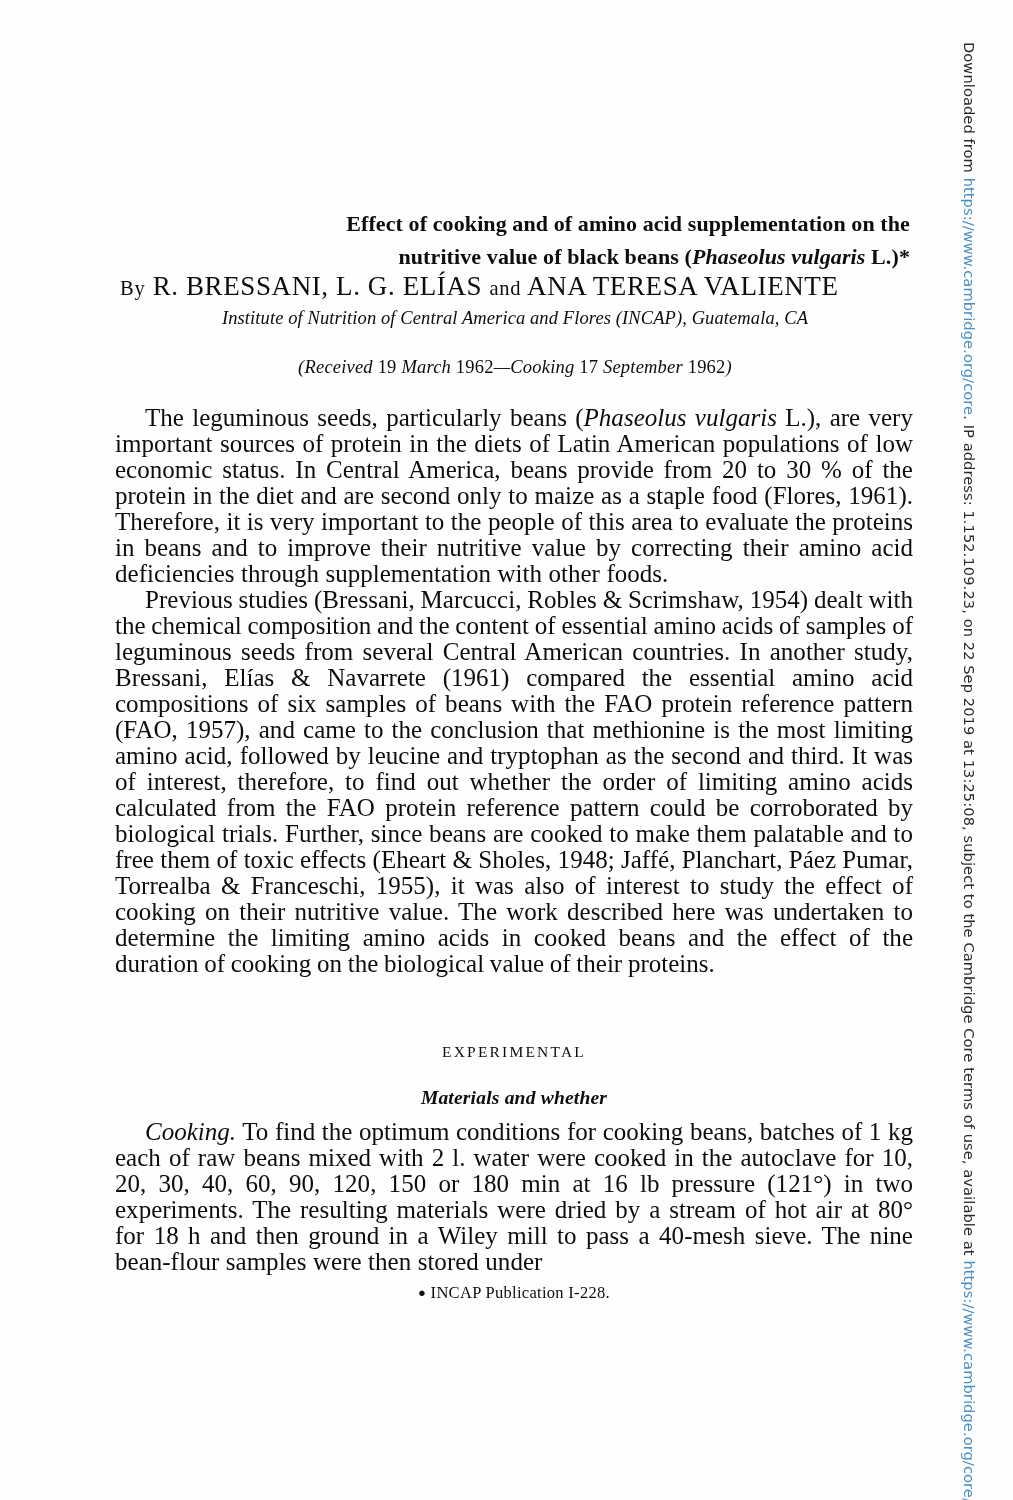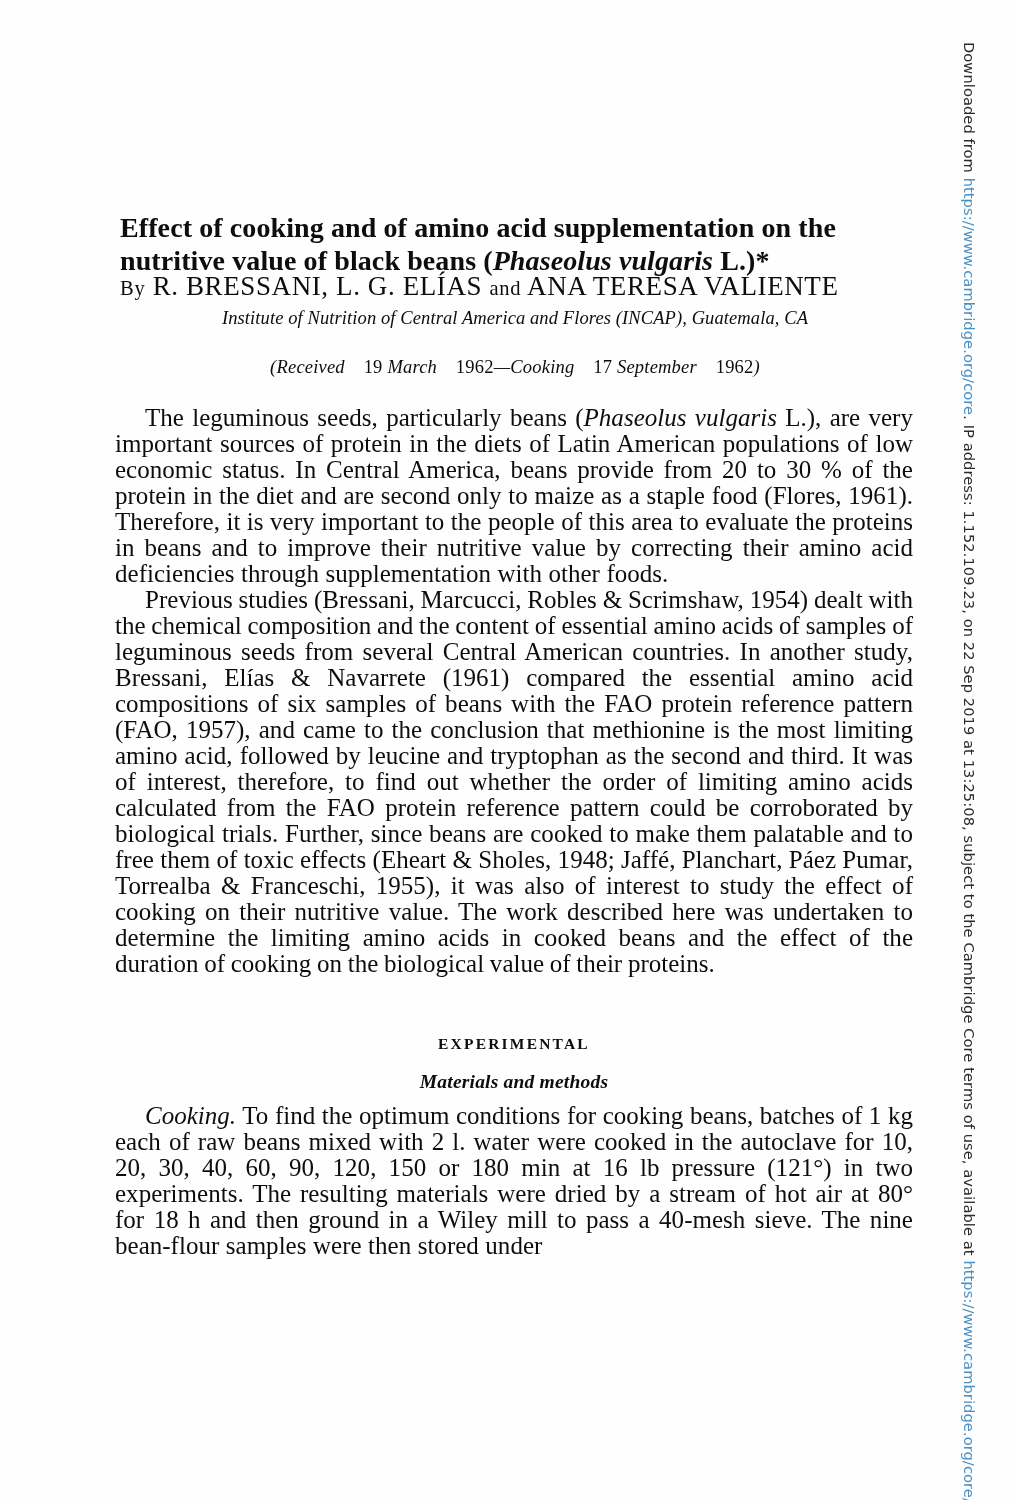--- a/index.html
+++ b/index.html
@@ -49,23 +49,23 @@
     font-size: 27px;
     letter-spacing: -0.2px;
   }
 
   
   .title {
     position: absolute;
     top: 192px;
     left: 120px;
     width: 790px;
-    text-align: left;
+    text-align: right;
     font-weight: bold;
-    font-size: 28px;
+    font-size: 22px;
     line-height: 33px;
     letter-spacing: 0.1px;
   }
   .title .it { font-style: italic; }
 
   .byline {
     position: absolute;
     top: 272px;
     left: 120px;
     width: 790px;
@@ -95,21 +95,21 @@
   .received {
     position: absolute;
     top: 357px;
     left: 120px;
     width: 790px;
     text-align: center;
     font-style: italic;
     font-size: 18.5px;
     letter-spacing: 0.2px;
   }
-  .received .num { font-style: normal; margin-left: 14px; }
+  .received .num { font-style: normal; }
 
   
   .body {
     position: absolute;
     top: 405px;
     left: 115px;
     width: 798px;
   }
   p.para {
     margin: 0;
@@ -121,24 +121,24 @@
     word-spacing: 0.2px;
     -webkit-hyphens: none;
     hyphens: none;
   }
   p.para.tight { word-spacing: -0.6px; }
   p.para .it { font-style: italic; }
   p.para .run { font-style: italic; margin-top: 16px; }
 
   
   .sec-head {
-    margin: 0;
+    margin: 8px;
     text-align: center;
     font-size: 15.5px;
-    font-weight: bold;
+    font-weight: normal;
     letter-spacing: 2.2px;
     padding-top: 58px;
   }
   .sub-head {
     margin: 0;
     text-align: center;
     font-style: italic;
     font-size: 19.5px;
     padding-top: 18px;
     padding-bottom: 10px;
@@ -201,25 +201,26 @@
     <span>(Received </span><span class="num">19</span><span> March </span><span class="num">1962</span><span>—Cooking </span><span class="num">17</span><span> September </span><span class="num">1962</span><span>)</span>
   </div>
 
   <div class="body">
 
     <p class="para"><span>The leguminous seeds, particularly beans (</span><span class="it">Phaseolus vulgaris</span><span> L.), are very important sources of protein in the diets of Latin American populations of low economic status. In Central America, beans provide from 20 to 30 % of the protein in the diet and are second only to maize as a staple food (Flores, 1961). Therefore, it is very important to the people of this area to evaluate the proteins in beans and to improve their nutritive value by correcting their amino acid deficiencies through supplementation with other foods.</span></p>
 
     <p class="para tight">Previous studies (Bressani, Marcucci, Robles &amp; Scrimshaw, 1954) dealt with the chemical composition and the content of essential amino acids of samples of leguminous seeds from several Central American countries.  In another study, Bressani, Elías &amp; Navarrete (1961) compared the essential amino acid compositions of six samples of beans with the FAO protein reference pattern (FAO, 1957), and came to the conclusion that methionine is the most limiting amino acid, followed by leucine and tryptophan as the second and third.  It was of interest, therefore, to find out whether the order of limiting amino acids calculated from the FAO protein reference pattern could be corroborated by biological trials.  Further, since beans are cooked to make them palatable and to free them of toxic effects (Eheart &amp; Sholes, 1948; Jaffé, Planchart, Páez Pumar, Torrealba &amp; Franceschi, 1955), it was also of interest to study the effect of cooking on their nutritive value. The work described here was undertaken to determine the limiting amino acids in cooked beans and the effect of the duration of cooking on the biological value of their proteins.</p>
 
     <h2 class="sec-head">EXPERIMENTAL</h2>
-    <h3 class="sub-head">Materials and methods</h3>
+    <h3 class="sub-head">Materials and whether</h3>
 
 
     <p class="para"><span class="run">Cooking.</span><span>  To find the optimum conditions for cooking beans, batches of 1 kg each of raw beans mixed with 2 l. water were cooked in the autoclave for 10, 20, 30, 40, 60, 90, 120, 150 or 180 min at 16 lb pressure (121°) in two experiments. The resulting materials were dried by a stream of hot air at 80° for 18 h and then ground in a Wiley mill to pass a 40-mesh sieve.  The nine bean-flour samples were then stored under</span></p>
 
   </div>
 
+  <div class="footnote"><span class="bullet">●</span><span> INCAP Publication I-228.</span></div>
 
   <div class="sidebar">
     <div class="sidebar-text"><span>Downloaded from </span><span class="lnk">https://www.cambridge.org/core</span><span>. IP address: 1.152.109.23, on 22 Sep 2019 at 13:25:08, subject to the Cambridge Core terms of use, available at </span><span class="lnk">https://www.cambridge.org/core/terms</span></div>
   </div>
 
 </div>
 
 </body></html>

